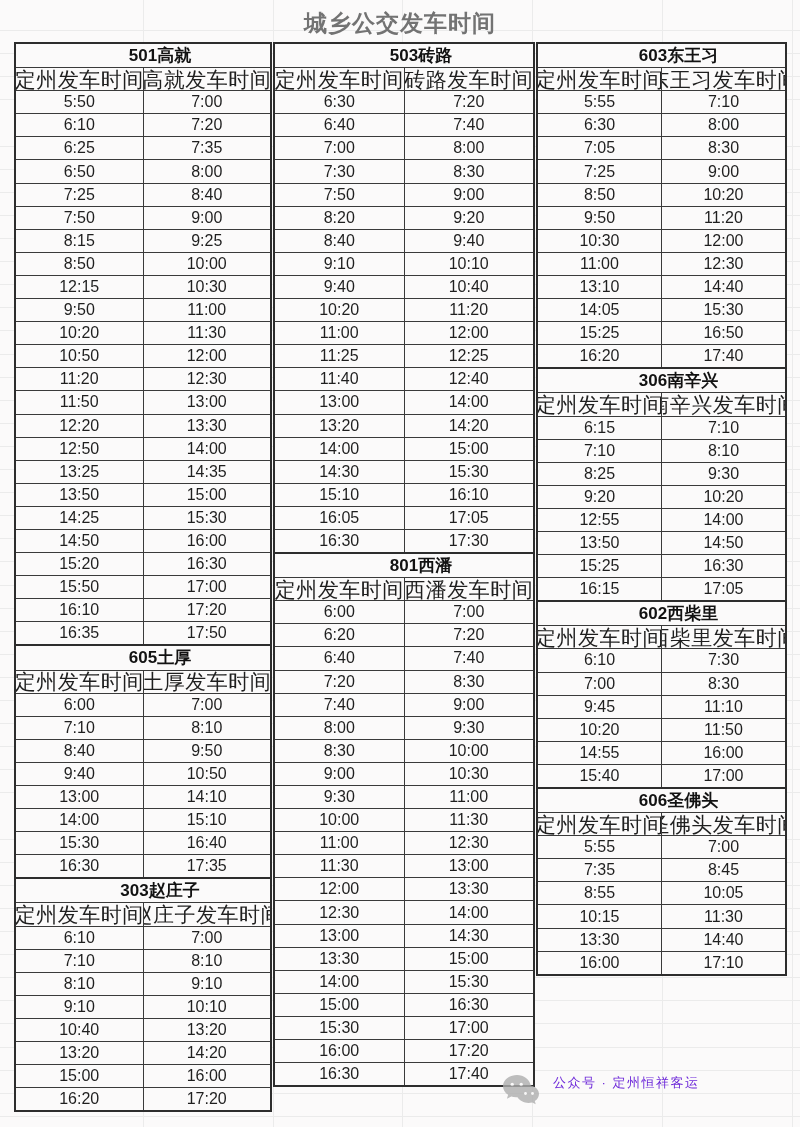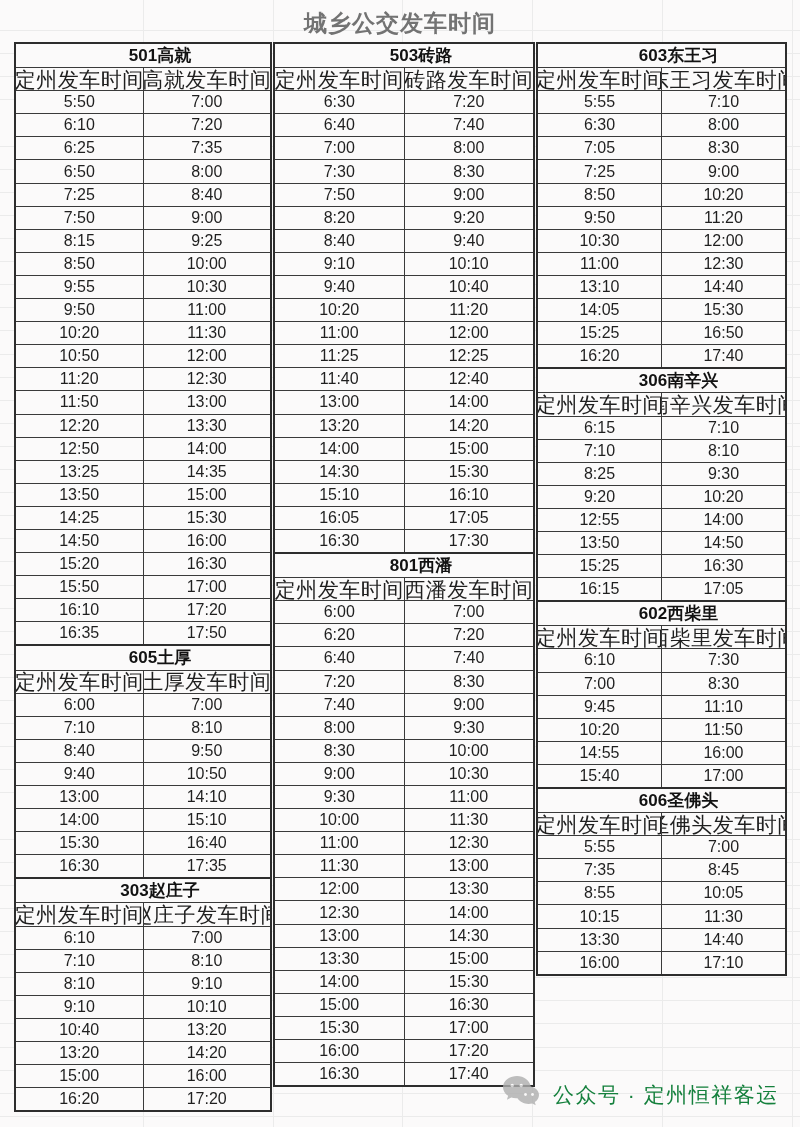--- a/index.html
+++ b/index.html
@@ -34,22 +34,22 @@
   .cell{
     flex:1;display:flex;align-items:center;justify-content:center;
     font-size:16px;line-height:1;color:#1f1f1f;
     white-space:nowrap;overflow:hidden;
   }
   .cell + .cell{border-left:1.4px solid #3a3a3a;}
   .row-group .cell{font-weight:bold;font-size:17px;color:#121212;}
   .row-header .cell{font-size:21px;letter-spacing:0.5px;}
   .watermark{
     position:absolute;left:502px;top:1074px;width:290px;height:42px;
-    display:flex;align-items:center;gap:9px;
-    color:#15803d;font-size:21px;letter-spacing:1.5px;white-space:nowrap;
+    display:flex;gap:9px;
+    color:#6d28d9;font-size:13px;letter-spacing:1.5px;white-space:nowrap;
   }
   .wm-icon{flex:0 0 auto;opacity:0.8;}
 </style>
 </head>
 <body>
 
 <div class="page-title">城乡公交发车时间</div>
 
 <div class="tcol tcol-left">
     <div class="section">
@@ -86,21 +86,21 @@
       </div>
       <div class="row">
         <div class="cell">8:15</div>
         <div class="cell">9:25</div>
       </div>
       <div class="row">
         <div class="cell">8:50</div>
         <div class="cell">10:00</div>
       </div>
       <div class="row">
-        <div class="cell">9:55</div>
+        <div class="cell">12:15</div>
         <div class="cell">10:30</div>
       </div>
       <div class="row">
         <div class="cell">9:50</div>
         <div class="cell">11:00</div>
       </div>
       <div class="row">
         <div class="cell">10:20</div>
         <div class="cell">11:30</div>
       </div>

